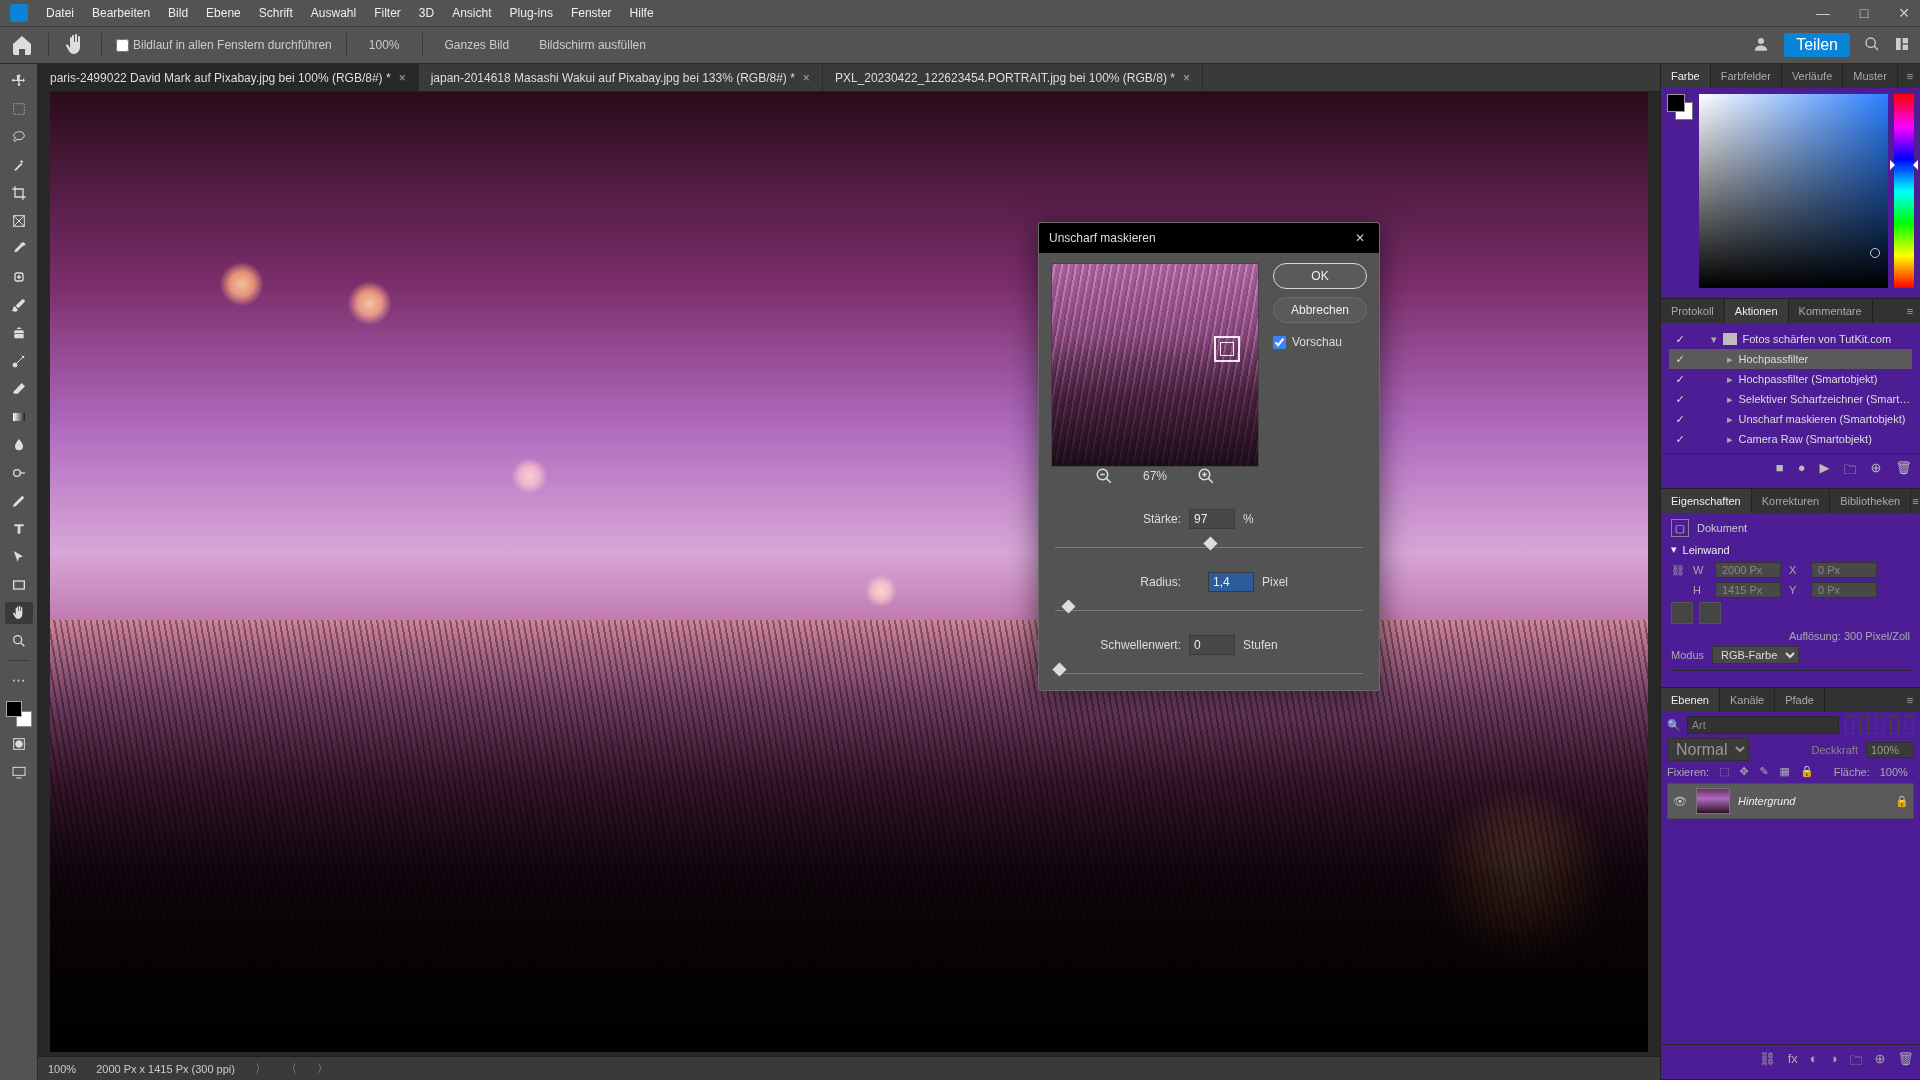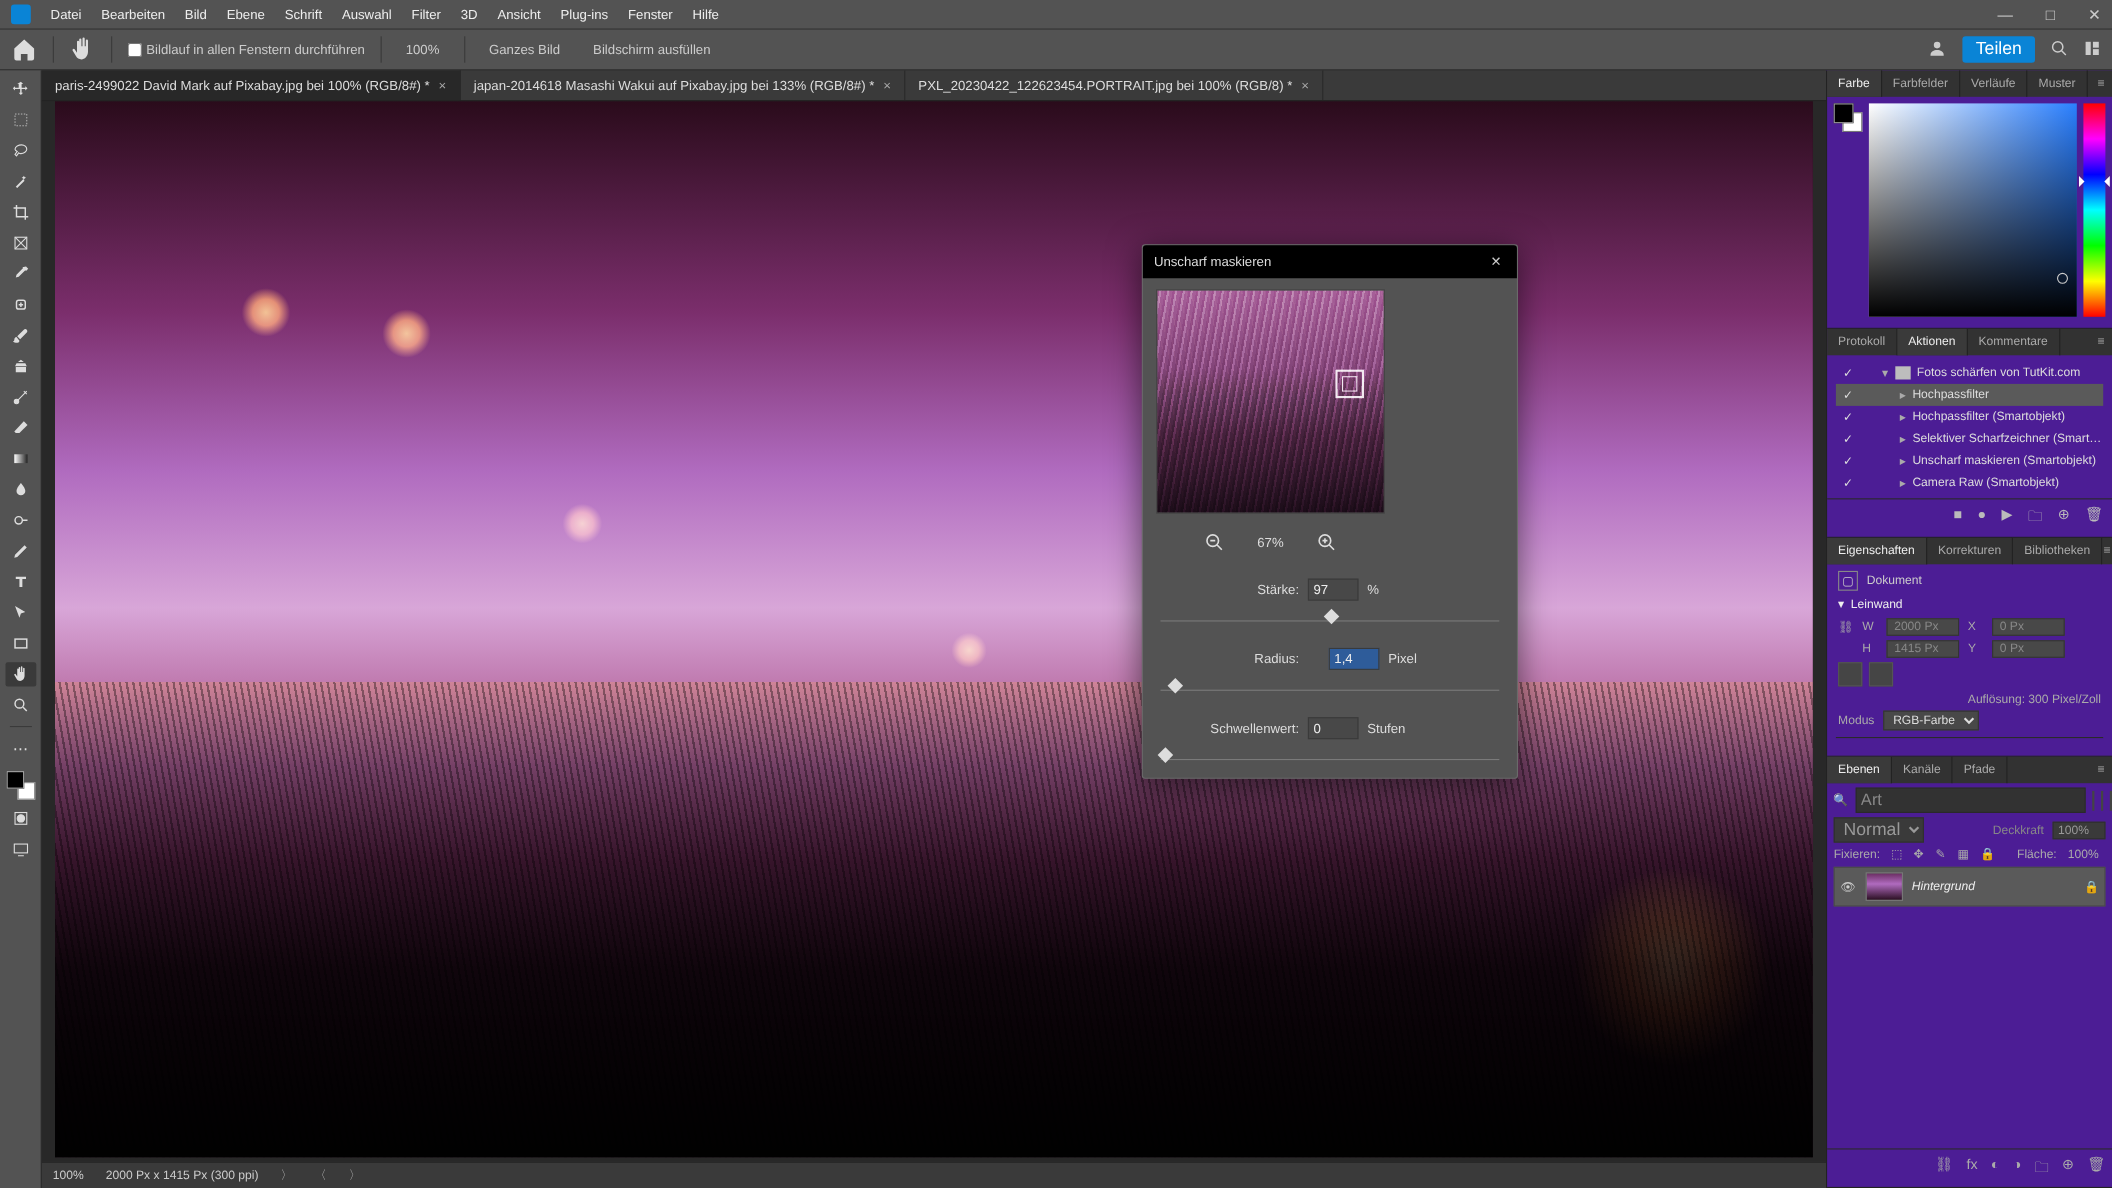--- a/index.html
+++ b/index.html
@@ -86,21 +86,21 @@
 .preview-cursor::before,.preview-cursor::after{content:"";position:absolute;border:2px solid rgba(255,255,255,0.9);}
 .preview-cursor::before{top:0;left:0;right:0;bottom:0;border-radius:0;}
 .preview-cursor::after{top:6px;left:6px;right:6px;bottom:6px;border-width:1px;}
 
 .side-btns { display:flex; flex-direction:column; gap:8px; align-items:stretch; width:96px;}
 .ps-btn { height:26px; border:1px solid #6c6c6c; border-radius:13px; background:#5a5a5a; color:#eee; display:flex; align-items:center; justify-content:center; cursor:pointer; font-size:12px;}
 .ps-btn.primary { border:1.5px solid #d8d8d8; background:#5a5a5a; }
 .dlg-check { display:flex; align-items:center; gap:6px; margin-top:4px;}
 .dlg-check input{accent-color:#3b82f6;}
 
-.zoom-row { display:flex; align-items:center; justify-content:center; gap:30px; margin-top:17px;}
+.zoom-row { display:flex; align-items:center; justify-content:center; gap:30px; margin-top:0;}
 .zoom-row .zicon{ width:18px; height:18px; display:flex; align-items:center; justify-content:center; color:#ddd;}
 .param-row { display:flex; align-items:center; gap:8px; margin-top:12px; position:relative;}
 .param-row .label { width:130px; text-align:right; }
 .param-row .val { width:46px; height:20px; background:#484848; border:1px solid #3a3a3a; color:#eee; font-size:12px; text-align:left; padding:0 4px;}
 .param-row .val.sel { background:#2e5c9a;margin-left:19px; }
 .param-row .unit { color:#ddd; }
 .slider-track { height:1px; background:#7a7a7a; margin:6px 4px 0 4px; position:relative; }
 .slider-thumb { position:absolute; top:-5px; width:10px; height:10px; background:#ddd; transform:rotate(45deg) translateX(-50%); }
 
 
@@ -146,21 +146,21 @@
 .props-head{display:flex;align-items:center;gap:8px;margin-bottom:6px;}
 .props-head .icon{width:18px;height:18px;border:1px solid #888;display:flex;align-items:center;justify-content:center;}
 .collaps-head{display:flex;align-items:center;gap:6px;margin:6px 0;color:#eee;}
 .tiny-icon-row{display:flex;gap:6px;margin:4px 0 6px;}
 .tiny-icon-row .ti{width:22px;height:22px;border:1px solid #555;background:#454545;}
 .props-body hr{border:none;border-top:1px solid #2a2a2a;margin:6px -2px;}
 .props-body select{background:#484848;border:1px solid #333;color:#ddd;font-size:11px;padding:1px 4px;}
 
 .layers-body{padding:4px 6px;}
 .layers-top{display:flex;align-items:center;gap:6px;margin-bottom:4px;}
-.layers-top .search{flex:1;background:#323232;border:1px solid #2a2a2a;color:#888;padding:2px 4px;font-size:15px;}
+.layers-top .search{flex:1;background:#323232;border:1px solid #2a2a2a;color:#888;padding:2px 4px;font-size:11px;}
 .layers-top .ic{width:18px;height:18px;border:1px solid #444;}
 .blend-row{display:flex;align-items:center;gap:8px;color:#888;font-size:11px;}
 .blend-row select{background:#3a3a3a;border:1px solid #2f2f2f;color:#999;font-size:16px;padding:1px 4px;}
 .blend-row .field{background:#3a3a3a;border:1px solid #2f2f2f;color:#999;width:48px;padding:1px 4px;font-size:11px;}
 .lock-row{display:flex;align-items:center;gap:10px;color:#aaa;font-size:11px;margin:4px 0;}
 .lock-row .ic{width:14px;height:14px;}
 .layer-item{display:flex;align-items:center;height:36px;gap:8px;padding:0 4px;background:#5a5a5a;border:1px solid #4a4a4a;}
 .layer-item .eye{width:16px;text-align:center;}
 .layer-item .thumb{width:34px;height:26px;background:linear-gradient(180deg,#6b2e63,#b06bbf 40%,#2b0f22);border:1px solid #777;}
 .layer-item .name{flex:1;font-style:italic;color:#eee;}
@@ -411,20 +411,28 @@
                   </span>
                 <span>67%</span>
                 <span class="zicon">
                     <svg viewBox="0 0 24 24" fill="none" stroke="#ddd" stroke-width="2">
                       <circle cx="10" cy="10" r="7"></circle>
                       <path d="M21 21l-6-6M7 10h6M10 7v6"></path>
                     </svg>
                   </span>
               </div>
             </div>
+            <div class="side-btns">
+              <div class="ps-btn primary">OK</div>
+              <div class="ps-btn">Abbrechen</div>
+              <label class="dlg-check">
+                  <input type="checkbox" checked="" style="">
+                  <span>Vorschau</span>
+                </label>
+            </div>
           </div>
 
           <div class="param-row">
             <span class="label">Stärke:</span>
             <input class="val" value="97" style="">
             <span class="unit">%</span>
           </div>
           <div class="slider-track">
               <div class="slider-thumb" style="left:50%;"></div>
             </div>

